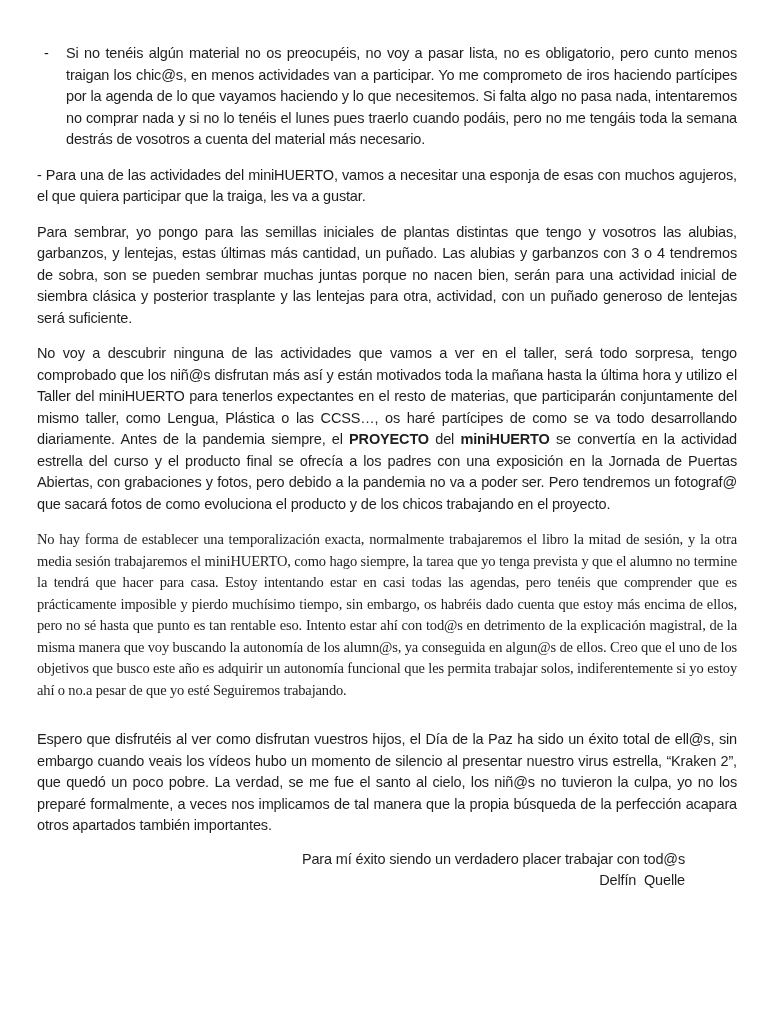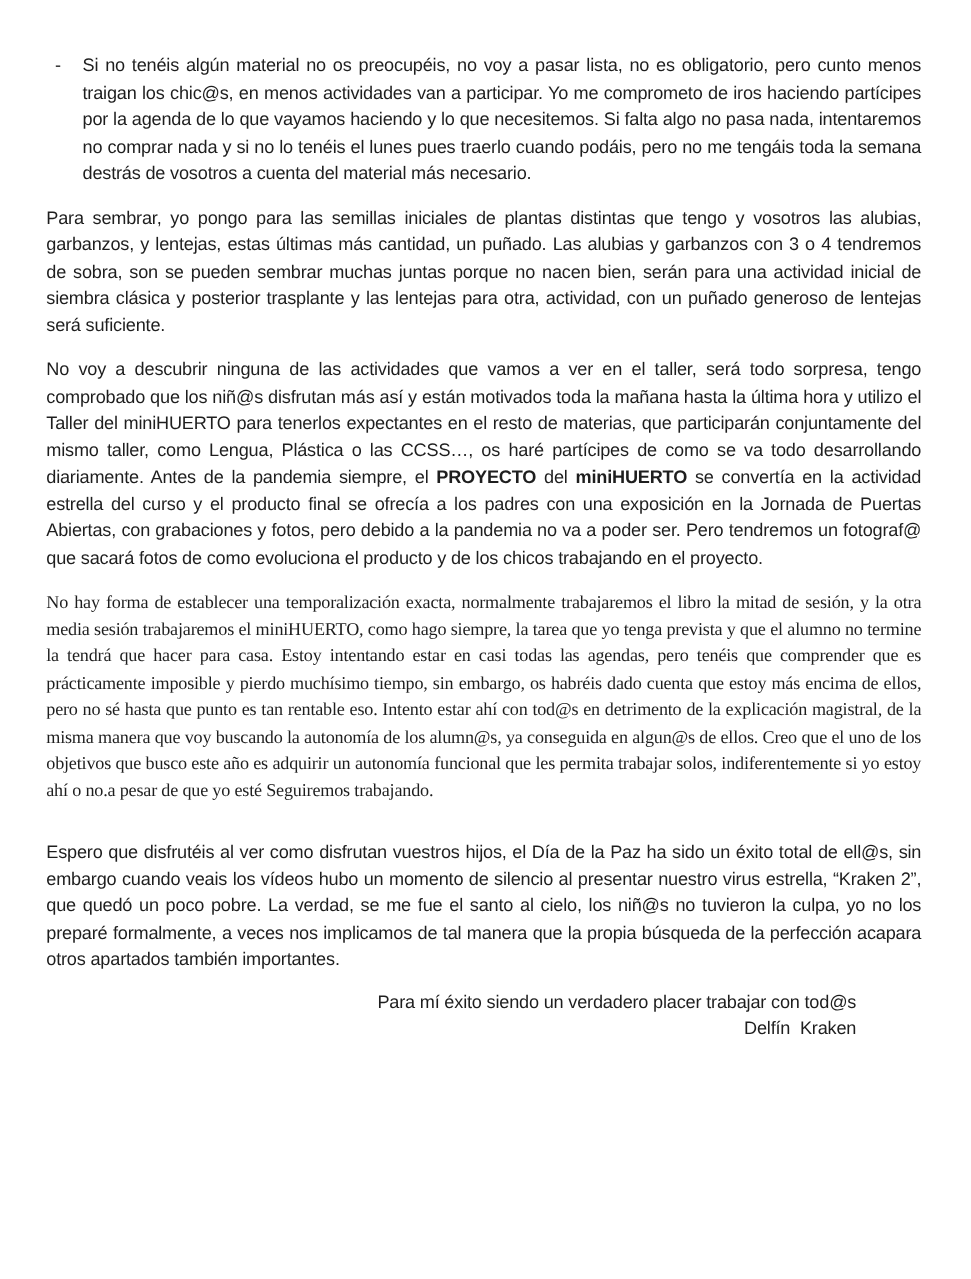--- a/index.html
+++ b/index.html
@@ -57,20 +57,23 @@
 <body>
 
 <div class="page">
   <div class="doc">
 
     <div class="para bullet-hanging">
       <span class="marker">-</span>
       <span>Si no tenéis algún material no os preocupéis, no voy a pasar lista, no es obligatorio, pero cunto menos traigan los chic@s, en menos actividades van a participar. Yo me comprometo de iros haciendo partícipes por la agenda de lo que vayamos haciendo y lo que necesitemos. Si falta algo no pasa nada, intentaremos no comprar nada y si no lo tenéis el lunes pues traerlo cuando podáis, pero no me tengáis toda la semana destrás de vosotros a cuenta del material más necesario.</span>
     </div>
 
+    <p class="para">
+      <span>- Para una de las actividades del miniHUERTO, vamos a necesitar una esponja de esas con muchos agujeros, el que quiera participar que la traiga, les va a gustar.</span>
+    </p>
 
     <p class="para">
       <span>Para sembrar, yo pongo para las semillas iniciales de plantas distintas que tengo y vosotros las alubias, garbanzos, y lentejas, estas últimas más cantidad, un puñado. Las alubias y garbanzos con 3 o 4 tendremos de sobra, son se pueden sembrar muchas juntas porque no nacen bien, serán para una actividad inicial de siembra clásica y posterior trasplante y las lentejas para otra, actividad, con un puñado generoso de lentejas será suficiente.</span>
     </p>
 
     <p class="para">
       <span>No voy a descubrir ninguna de las actividades que vamos a ver en el taller, será todo sorpresa, tengo comprobado que los niñ@s disfrutan más así y están motivados toda la mañana hasta la última hora y utilizo el Taller del miniHUERTO para tenerlos expectantes en el resto de materias, que participarán conjuntamente del mismo taller, como Lengua, Plástica o las CCSS…, os haré partícipes de como se va todo desarrollando diariamente. Antes de la pandemia siempre, el </span><b>PROYECTO</b><span> del </span><b>miniHUERTO</b><span> se convertía en la actividad estrella del curso y el producto final se ofrecía a los padres con una exposición en la Jornada de Puertas Abiertas, con grabaciones y fotos, pero debido a la pandemia no va a poder ser. Pero tendremos un fotograf@ que sacará fotos de como evoluciona el producto y de los chicos trabajando en el proyecto.</span>
     </p>
 
     <p class="para big-gap">
@@ -79,17 +82,17 @@
 
     <p class="para no-gap">
       <span>Espero que disfrutéis al ver como disfrutan vuestros hijos, el Día de la Paz ha sido un éxito total de ell@s, sin embargo cuando veais los vídeos hubo un momento de silencio al presentar nuestro virus estrella, “Kraken 2”, que quedó un poco pobre. La verdad, se me fue el santo al cielo, los niñ@s no tuvieron la culpa, yo no los preparé formalmente, a veces nos implicamos de tal manera que la propia búsqueda de la perfección acapara otros apartados también importantes.</span>
     </p>
 
     <p class="closing">
       <span>Para mí éxito siendo un verdadero placer trabajar con tod@s</span>
     </p>
 
     <p class="closing">
-      <span class="signature">Delfín  Kraken</span>
+      <span class="signature">Delfín  Quelle</span>
     </p>
 
   </div>
 </div>
 
 </body></html>

